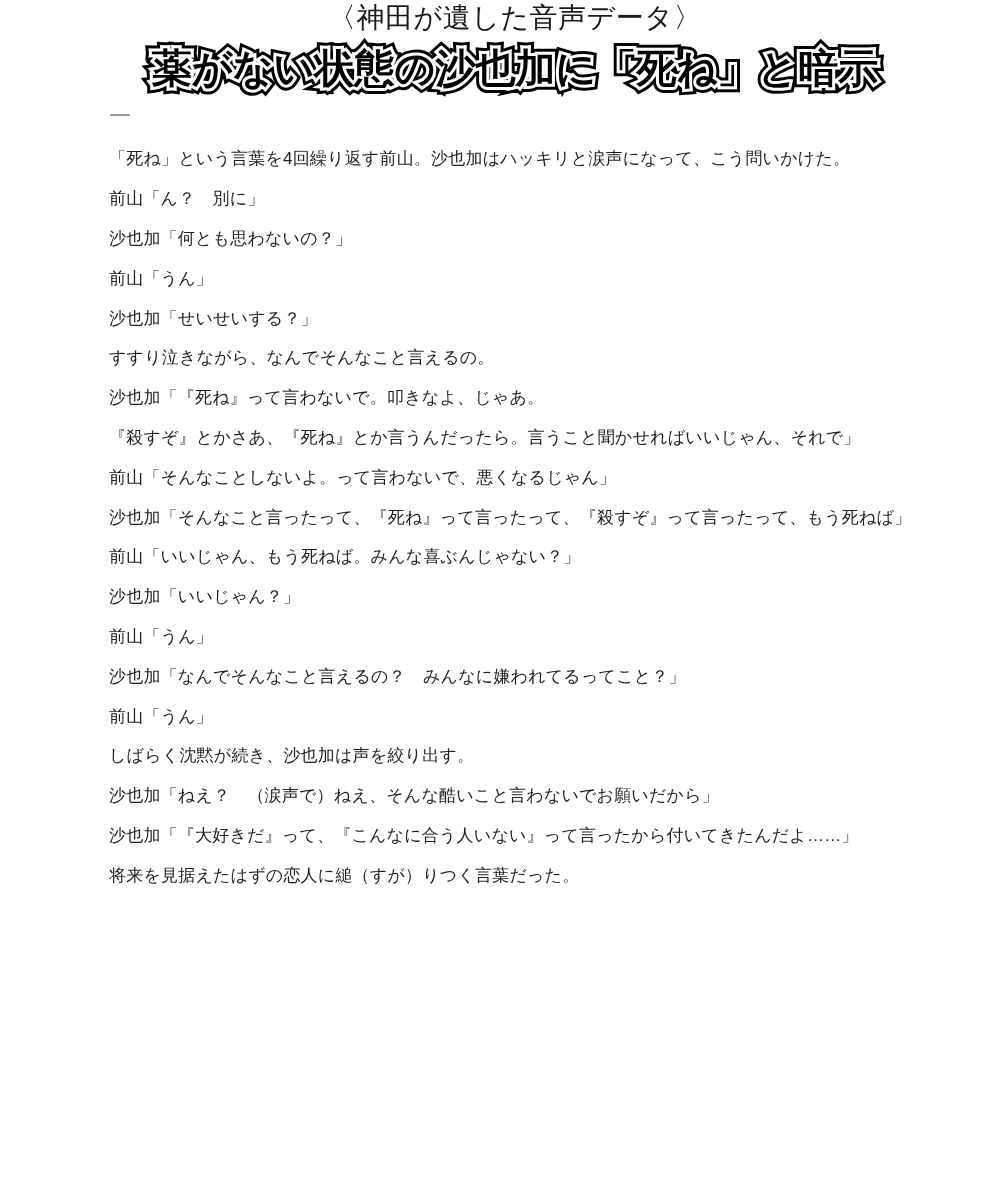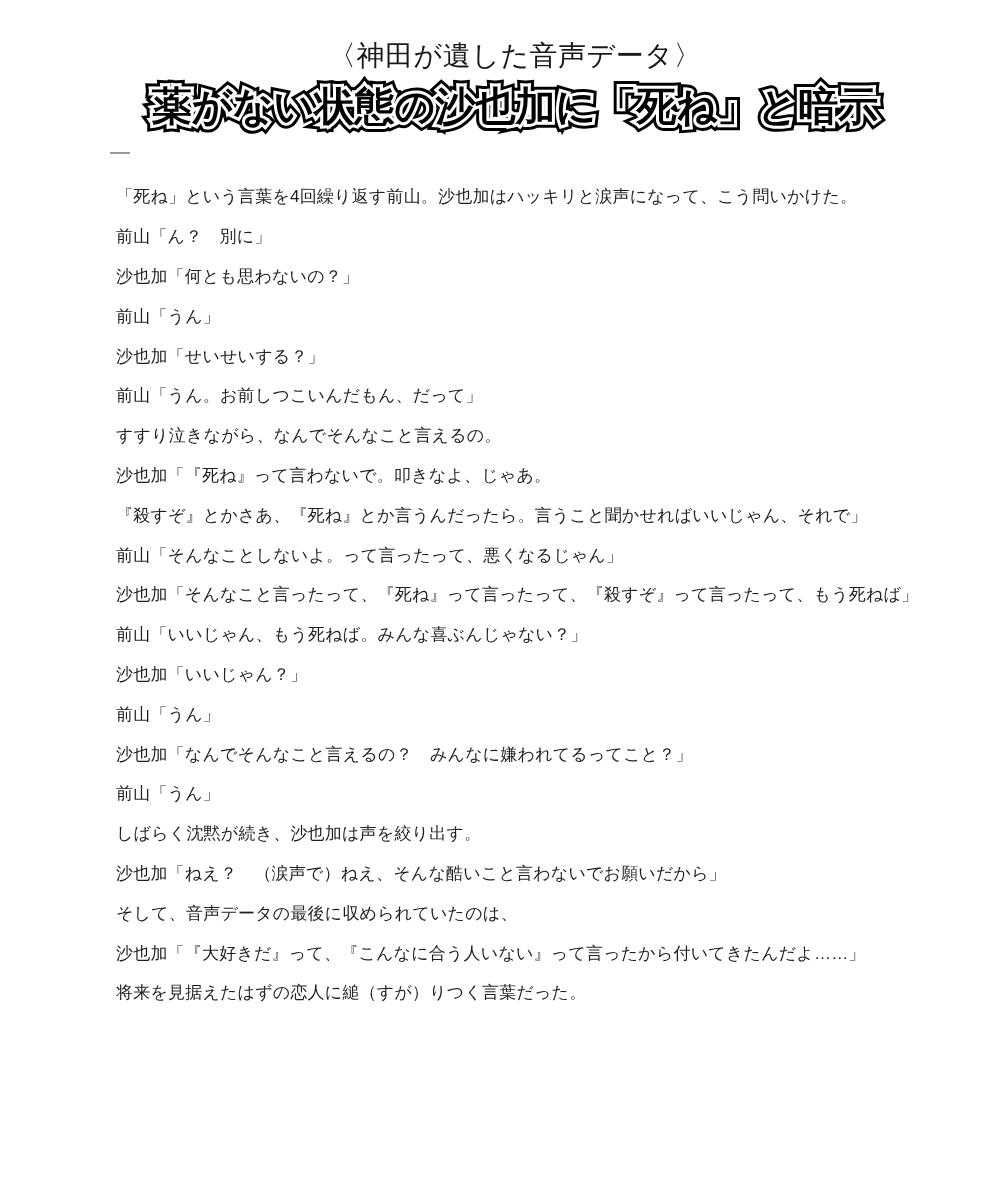--- a/index.html
+++ b/index.html
@@ -8,21 +8,20 @@
     background: #ffffff;
   }
   body {
     width: 1000px;
     min-height: 1177px;
     font-family: "Liberation Sans", "DejaVu Sans", sans-serif;
     color: #1f1f1f;
     -webkit-font-smoothing: antialiased;
   }
   .page {
-    padding-top: 38px;
   }
   .content {
     width: 812px;
     margin-left: 109px;
   }
   
   .kicker {
     margin: 0;
     text-align: center;
     font-size: 28px;
@@ -64,21 +63,21 @@
     height: 2px;
     background: #999999;
     margin: 20px 0 0 1px;
     border: none;
   }
   
   .article-body {
     margin-top: 31px;
   }
   .article-body p {
-    margin: 0 0 16px 7px;
+    margin: 0 0 16px 0;
     font-size: 17px;
     line-height: 1.4;
     color: #1f1f1f;
     letter-spacing: 0.2px;
   }
 </style>
 </head>
 <body>
 
 <div class="page">
@@ -93,32 +92,30 @@
     </h1>
 
     <div class="divider-dash"></div>
 
     <div class="article-body">
       <p>「死ね」という言葉を4回繰り返す前山。沙也加はハッキリと涙声になって、こう問いかけた。</p>
       <p>前山「ん？　別に」</p>
       <p>沙也加「何とも思わないの？」</p>
       <p>前山「うん」</p>
       <p>沙也加「せいせいする？」</p>
-      <p>前山「うん。お前しつこいんだもん、だって」</p>
       <p>すすり泣きながら、なんでそんなこと言えるの。</p>
       <p>沙也加「『死ね』って言わないで。叩きなよ、じゃあ。</p>
       <p>『殺すぞ』とかさあ、『死ね』とか言うんだったら。言うこと聞かせればいいじゃん、それで」</p>
-      <p>前山「そんなことしないよ。って言ったって、悪くなるじゃん」</p>
+      <p>前山「そんなことしないよ。って言わないで、悪くなるじゃん」</p>
       <p>沙也加「そんなこと言ったって、『死ね』って言ったって、『殺すぞ』って言ったって、もう死ねば」</p>
       <p>前山「いいじゃん、もう死ねば。みんな喜ぶんじゃない？」</p>
       <p>沙也加「いいじゃん？」</p>
       <p>前山「うん」</p>
       <p>沙也加「なんでそんなこと言えるの？　みんなに嫌われてるってこと？」</p>
       <p>前山「うん」</p>
       <p>しばらく沈黙が続き、沙也加は声を絞り出す。</p>
       <p>沙也加「ねえ？　（涙声で）ねえ、そんな酷いこと言わないでお願いだから」</p>
-      <p>そして、音声データの最後に収められていたのは、</p>
       <p>沙也加「『大好きだ』って、『こんなに合う人いない』って言ったから付いてきたんだよ……」</p>
       <p>将来を見据えたはずの恋人に縋（すが）りつく言葉だった。</p>
     </div>
 
   </div>
 </div>
 
 </body></html>

